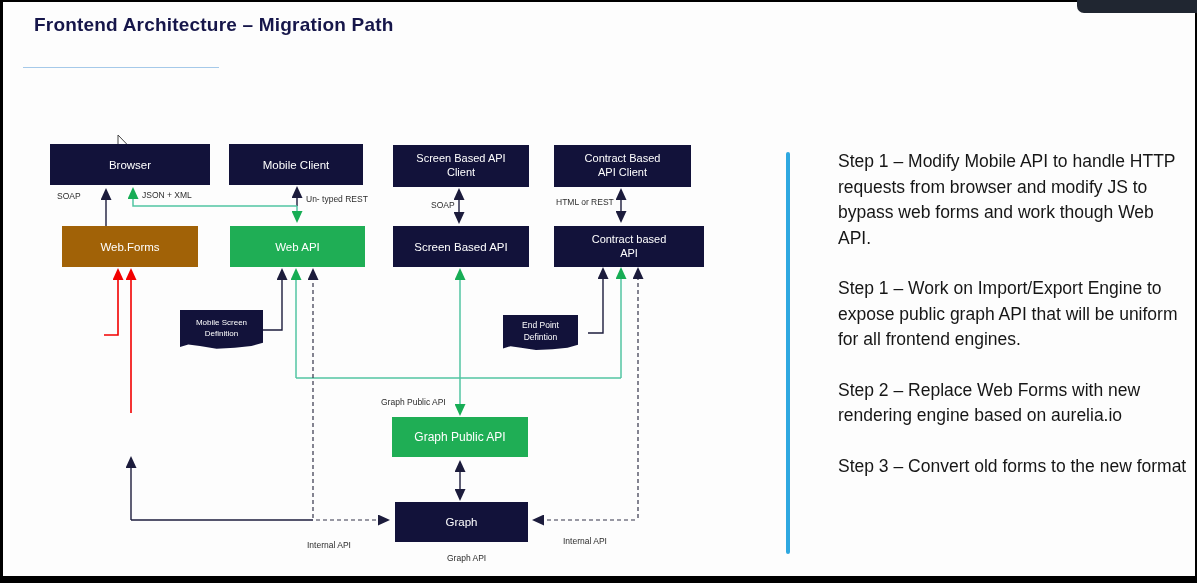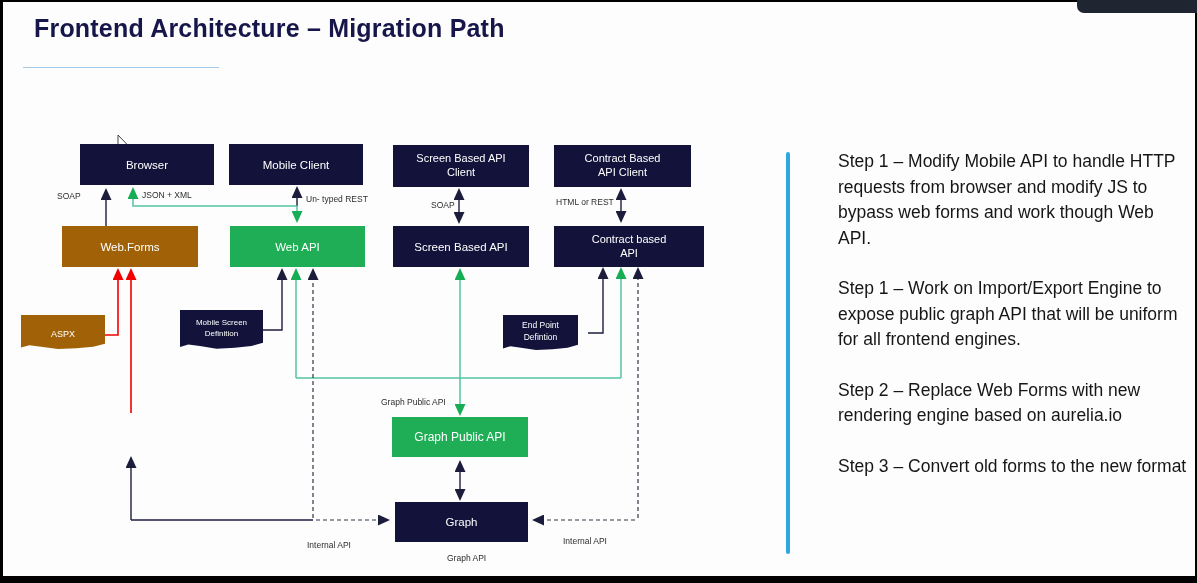--- a/index.html
+++ b/index.html
@@ -6,41 +6,41 @@
   .stage {
     position:relative; width:1197px; height:583px; background:#000;
     font-family:"Liberation Sans", sans-serif; overflow:hidden;
   }
   .page { position:absolute; left:3px; top:2px; right:2px; bottom:7px; background:#fdfdfd; }
   .topbar {
     position:absolute; right:0; top:0; width:120px; height:13px;
     background:#202631; border-bottom-left-radius:7px; z-index:8;
   }
   .title {
-    position:absolute; left:34px; top:14px; font-size:25px; font-weight:bold;
+    position:absolute; left:34px; top:14px; font-size:19px; font-weight:bold;
     color:#16164a; letter-spacing:0.2px; z-index:5; white-space:nowrap;
   }
   .title-underline { position:absolute; left:23px; top:67px; width:196px; height:1px; background:#a5c9e9; z-index:5; }
   .separator { position:absolute; left:786px; top:152px; width:4px; height:402px; background:#2fa8e0; border-radius:2px; z-index:5; }
   .steps { position:absolute; left:838px; top:149px; width:352px; font-size:17.5px; line-height:25.5px; color:#161616; z-index:5; }
   .steps p { margin:0 0 25px 0; }
 
   .node {
     position:absolute; display:flex; align-items:center; justify-content:center;
     text-align:center; color:#fff; font-size:11.5px; z-index:3; box-sizing:border-box;
   }
   .navy { background:#12123a; }
   .red   { background:#a16207; }
   .green { background:#1fae55; }
   .flag {
     clip-path: polygon(0% 0%, 100% 0%, 100% 78%, 86% 86%, 66% 90%, 44% 92%, 24% 86%, 10% 82%, 0% 88%);
   }
   .nlabel { display:inline-block; }
 
-  #n-browser       { left:80px;  top:144px; width:134px; height:41px; }
+  #n-browser       { left:50px;  top:144px; width:160px; height:41px; }
   #n-mobile-client { left:229px; top:144px; width:134px; height:41px; }
   #n-sbac          { left:393px; top:145px; width:136px; height:42px; font-size:11px; line-height:1.25; }
   #n-sbac .nlabel  { max-width:102px; }
   #n-cbac          { left:554px; top:145px; width:137px; height:42px; font-size:11px; line-height:1.25; }
   #n-cbac .nlabel  { max-width:94px; }
   #n-web-forms     { left:62px;  top:226px; width:136px; height:41px; }
   #n-web-api       { left:230px; top:226px; width:135px; height:41px; }
   #n-sba           { left:393px; top:226px; width:136px; height:41px; }
   #n-cba           { left:554px; top:226px; width:150px; height:41px; font-size:11px; line-height:1.25; }
   #n-cba .nlabel   { max-width:82px; }
@@ -142,23 +142,20 @@
   </div>
   <div class="node green" id="n-web-api">
     <span class="nlabel">Web API</span>
   </div>
   <div class="node navy" id="n-sba">
     <span class="nlabel">Screen Based API</span>
   </div>
   <div class="node navy" id="n-cba">
     <span class="nlabel">Contract based API</span>
   </div>
-  <div class="node red flag" id="n-aspx">
-    <span class="nlabel">ASPX</span>
-  </div>
   <div class="node navy flag" id="n-msd">
     <span class="nlabel">Mobile Screen Definition</span>
   </div>
   <div class="node navy flag" id="n-epd">
     <span class="nlabel">End Point Defintion</span>
   </div>
   <div class="node green" id="n-gpa">
     <span class="nlabel">Graph Public API</span>
   </div>
   <div class="node navy" id="n-graph">

